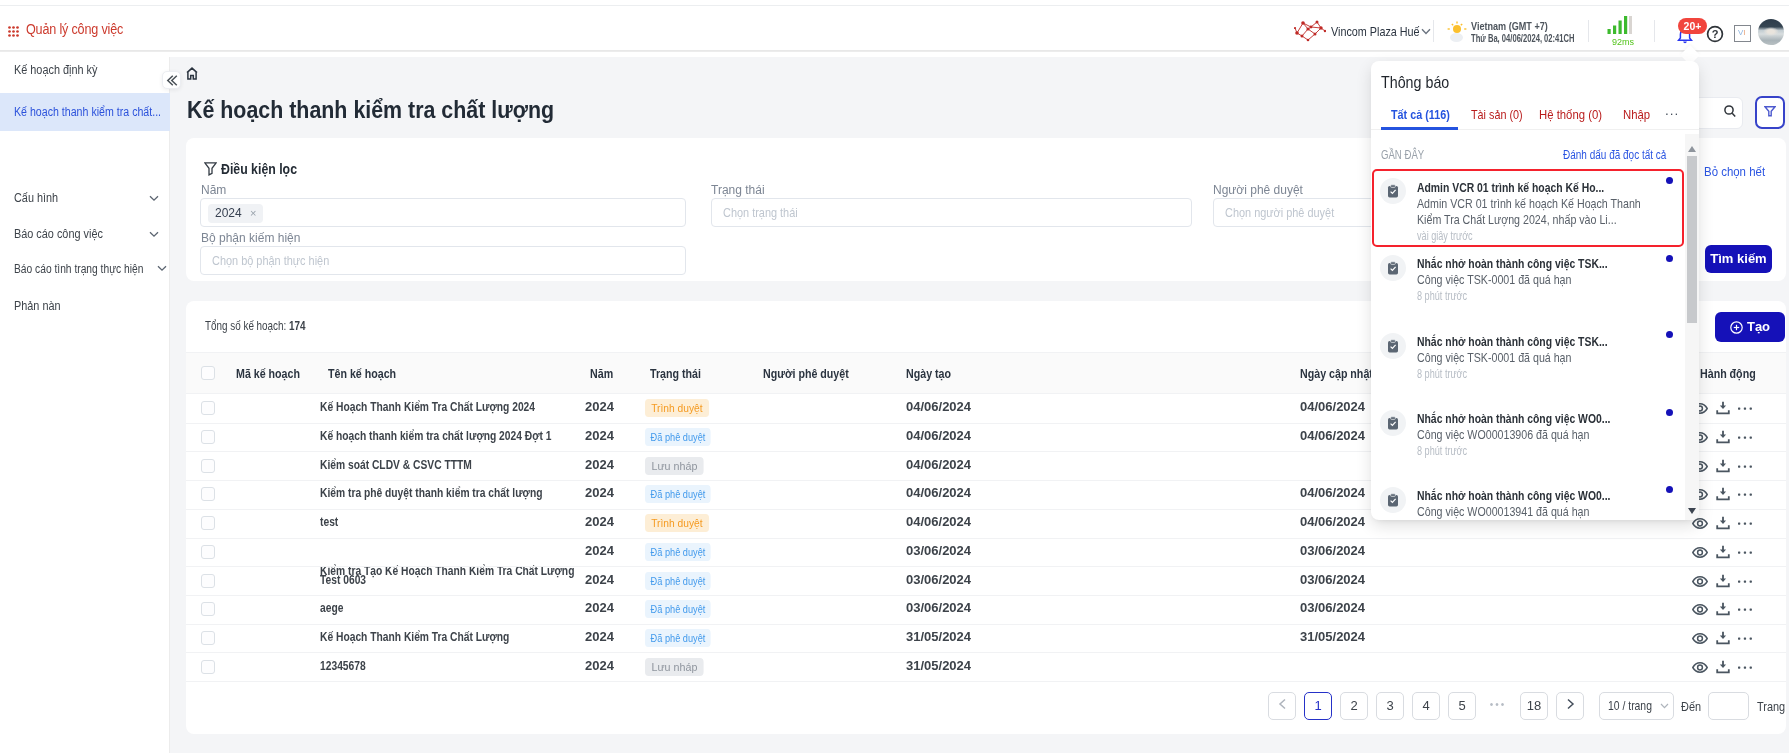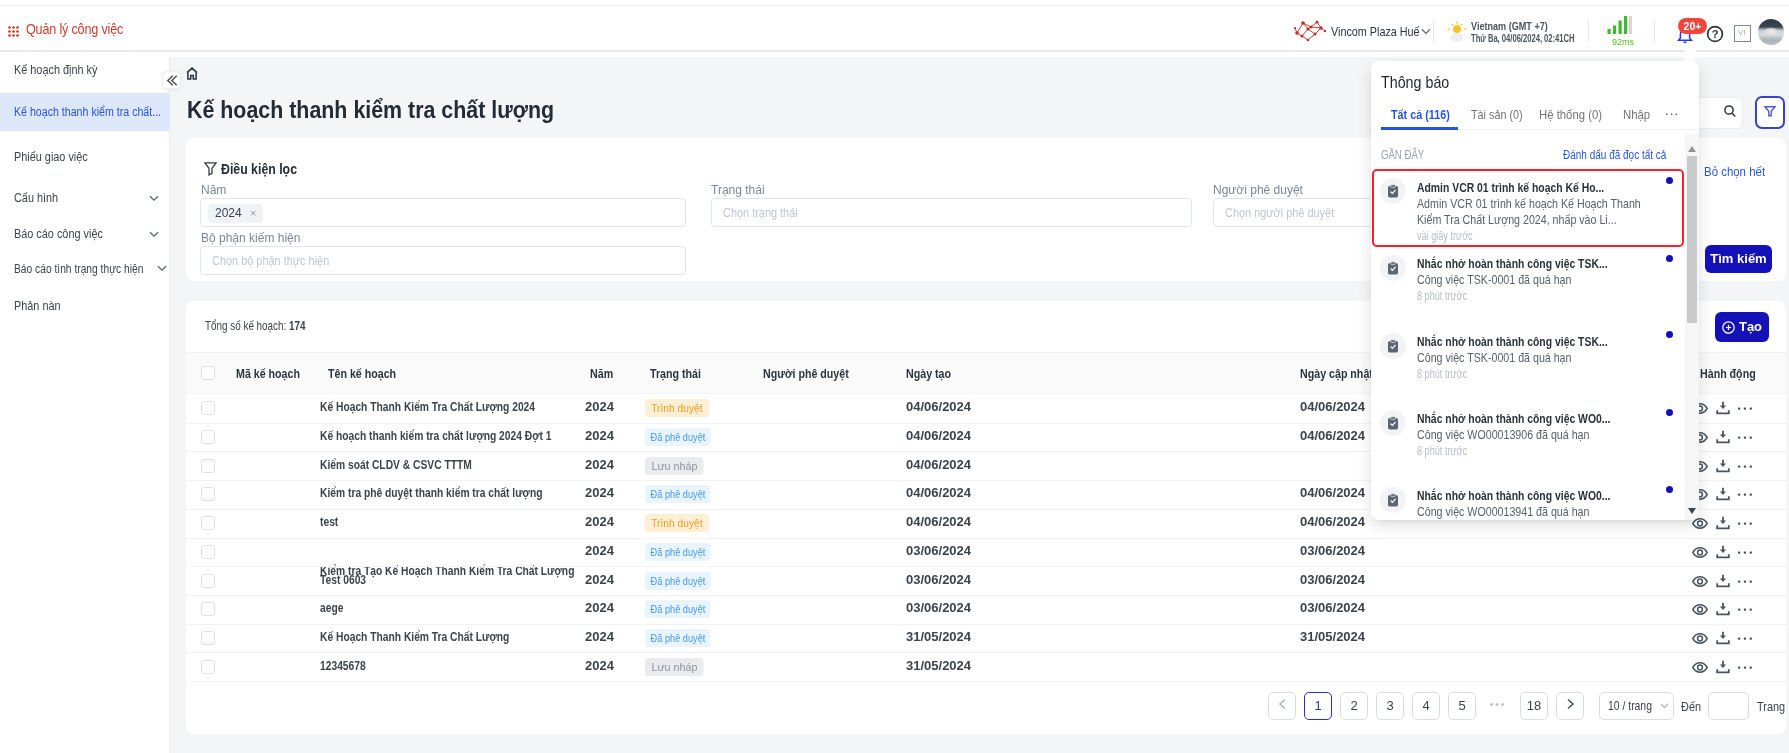--- a/index.html
+++ b/index.html
@@ -41,21 +41,21 @@
 .tag.g { background:#e9ebee; color:#8f959e; }
 .rowline { position:absolute; left:186px; width:1600px; height:1px; background:#f1f2f4; }
 .act { position:absolute; display:flex; gap:8px; align-items:center; }
 
 .pg { position:absolute; width:28px; height:28px; border:1px solid #d9dce1; border-radius:5px; background:#fff; text-align:center; line-height:26px; font-size:13px; color:#3d434a; }
 .pg.cur { border-color:#2531c8; color:#2531c8; }
 .pg.noborder { border-color:transparent; background:transparent; color:#b6bcc4; letter-spacing:2px; }
 
 .notif { position:absolute; left:1371px; top:61px; width:328px; height:459px; background:#fff; border-radius:8px; box-shadow:0 6px 16px rgba(0,0,0,.12), 0 3px 6px -4px rgba(0,0,0,.12); z-index:40; overflow:hidden; }
 .notif-arrow { position:absolute; left:1683px; top:48px; width:14px; height:14px; background:#fff; transform:rotate(45deg); box-shadow:-1px -1px 3px rgba(0,0,0,.04); z-index:39; }
-.ntab { position:absolute; top:103px; font-size:13.5px; color:#737373; }
+.ntab { position:absolute; top:103px; font-size:13.5px; color:#b91c1c; }
 .ntab.on { color:#2453df; font-weight:700; }
 .nitem-t { position:absolute; font-size:13px; font-weight:700; color:#2b3138; white-space:nowrap; }
 .nitem-b { position:absolute; font-size:13px; color:#596069; white-space:nowrap; }
 .nitem-time { position:absolute; font-size:12px; color:#b7bdc5; }
 .nicon { position:absolute; width:26px; height:26px; border-radius:50%; background:#f1f3f5; }
 .ndot { position:absolute; width:7px; height:7px; border-radius:50%; background:#1511b8; }
 </style>
 </head>
 <body>
 
@@ -148,21 +148,20 @@
   <div class="abs" style="left:1734px;top:20px;width:17px;height:17px;border:1.5px solid #82878e;background:#fff;z-index:31;"></div>
   <div class="abs" style="left:1738px;top:23px;font-size:8px;color:#8fb6e0;z-index:32;">V<span style="color:#e8a37a;">I</span></div>
 
   <div class="abs" style="left:1758px;top:14px;width:26px;height:26px;border-radius:50%;background:linear-gradient(180deg,#2e3c4a 0%,#364552 30%,#c3cdd2 44%,#d9dedf 58%,#a9b3b8 82%,#b9c1c4 100%);z-index:31;overflow:hidden;"></div>
   <div class="abs" style="left:1763px;top:22px;width:16px;height:9px;background:radial-gradient(ellipse at center,#e9e4dd 30%,rgba(233,228,221,0) 70%);border-radius:50%;z-index:32;"></div>
 </div>
 
 <div class="sidebar">
   <div class="menu-item" style="top:0px;"><span class="sx" style="transform:scaleX(.87);">Kế hoạch định kỳ</span></div>
   <div class="menu-item sel" style="top:41px;height:38px;line-height:38px;"><span class="sx" style="transform:scaleX(.85);">Kế hoạch thanh kiểm tra chất...</span></div>
-  <div class="menu-item" style="top:87px;"><span class="sx" style="transform:scaleX(.87);">Phiếu giao việc</span></div>
   <div class="menu-item" style="top:128px;"><span class="sx" style="transform:scaleX(.87);">Cấu hình</span></div>
   <svg class="abs" style="left:149px;top:143px;" width="10" height="7" viewBox="0 0 10 7">
       <path d="M1 1.2 L5 5.2 L9 1.2" stroke="#5b6470" stroke-width="1.3" fill="none"></path>
     </svg>
   <div class="menu-item" style="top:164px;"><span class="sx" style="transform:scaleX(.87);">Báo cáo công việc</span></div>
   <svg class="abs" style="left:149px;top:179px;" width="10" height="7" viewBox="0 0 10 7">
       <path d="M1 1.2 L5 5.2 L9 1.2" stroke="#5b6470" stroke-width="1.3" fill="none"></path>
     </svg>
   <div class="menu-item" style="top:199px;"><span class="sx" style="transform:scaleX(.82);">Báo cáo tình trạng thực hiện</span></div>
   <svg class="abs" style="left:157px;top:213px;" width="10" height="7" viewBox="0 0 10 7">
@@ -200,21 +199,21 @@
 <label class="flt" style="left:1213px;top:183px;">Người phê duyệt</label>
 <div class="inp" style="left:200px;top:198px;width:486px;color:#333;padding-left:7px;"><span class="chip2024">2024 <i>×</i></span></div>
 <div class="inp" style="left:711px;top:198px;width:481px;"><span class="sx" style="transform:scaleX(.84);">Chọn trạng thái</span></div>
 <div class="inp" style="left:1213px;top:198px;width:481px;"><span class="sx" style="transform:scaleX(.84);">Chọn người phê duyệt</span></div>
 <label class="flt" style="left:201px;top:231px;">Bộ phận kiếm hiện</label>
 <div class="inp" style="left:200px;top:246px;width:486px;"><span class="sx" style="transform:scaleX(.84);">Chọn bộ phận thực hiện</span></div>
 <div class="btn-blue" style="left:1705px;top:245px;width:67px;height:28px;line-height:28px;font-weight:700;">Tìm kiếm</div>
 
 <div class="card" style="left:186px;top:301px;width:1600px;height:433px;"></div>
 <div class="abs" style="left:205px;top:318px;font-size:13px;color:#3d434a;"><span class="sx" style="transform:scaleX(.76);">Tổng số kế hoạch: <b>174</b></span></div>
-<div class="btn-blue" style="left:1715px;top:312px;width:54px;height:30px;line-height:30px;font-weight:700;">
+<div class="btn-blue" style="left:1715px;top:312px;width:70px;height:30px;line-height:30px;font-weight:700;">
   <svg style="vertical-align:-2.5px;margin-right:4px;" width="13" height="13" viewBox="0 0 13 13">
       <circle cx="6.5" cy="6.5" r="5.7" fill="none" stroke="#fff" stroke-width="1.2"></circle>
       <line x1="6.5" y1="3.8" x2="6.5" y2="9.2" stroke="#fff" stroke-width="1.2"></line>
       <line x1="3.8" y1="6.5" x2="9.2" y2="6.5" stroke="#fff" stroke-width="1.2"></line>
     </svg>Tạo</div>
 
 <div class="abs" style="left:186px;top:352px;width:1600px;height:42px;background:#fafafa;border-top:1px solid #f1f2f4;border-bottom:1px solid #f1f2f4;"></div>
 <div class="chk" style="left:201px;top:366px;"></div>
 <div class="th" style="left:236px;top:366px;"><span class="sx" style="transform:scaleX(.82);">Mã kế hoạch</span></div>
 <div class="th" style="left:328px;top:366px;"><span class="sx" style="transform:scaleX(.82);">Tên kế hoạch</span></div>

